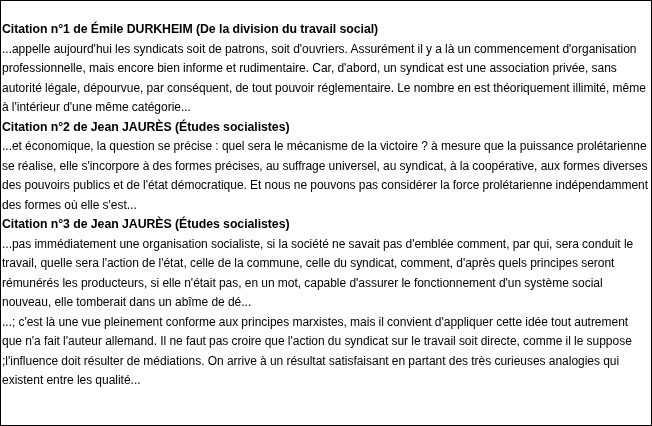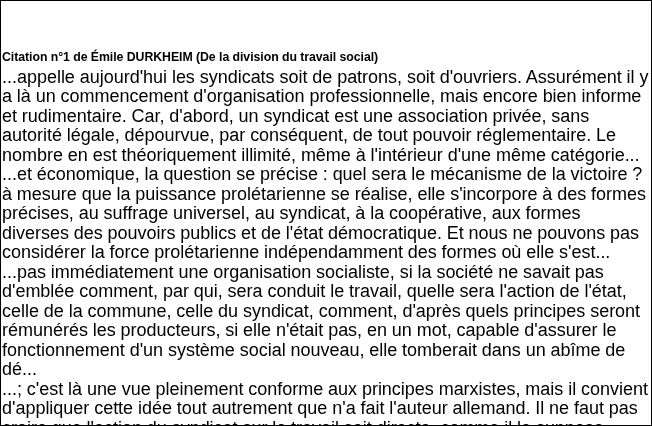--- a/index.html
+++ b/index.html
@@ -29,48 +29,49 @@
     margin: 0;
     padding: 0;
   }
   .citation-title {
     font-size: 12.3px;
     font-weight: bold;
     color: #000000;
     line-height: 19.5px;
     letter-spacing: -0.05px;
     white-space: nowrap;
-    margin-top: 28px;
   }
   .citation-body {
-    font-size: 18px;
+    font-size: 12px;
     font-weight: normal;
     color: #000000;
     line-height: 19.5px;
     letter-spacing: -0.02px;
     text-align: left;
     word-spacing: -0.1px;
   }
 </style>
 </head>
 <body>
 
 <div id="page">
   <div id="content">
 
     <div class="citation-block">
       <div class="citation-title">Citation n°1 de Émile DURKHEIM (De la division du travail social)</div>
       <div class="citation-body">...appelle aujourd'hui les syndicats soit de patrons, soit d'ouvriers. Assurément il y a là un commencement d'organisation professionnelle, mais encore bien informe et rudimentaire. Car, d'abord, un syndicat est une association privée, sans autorité légale, dépourvue, par conséquent, de tout pouvoir réglementaire. Le nombre en est théoriquement illimité, même à l'intérieur d'une même catégorie...</div>
     </div>
 
     <div class="citation-block">
+      <div class="citation-title">Citation n°2 de Jean JAURÈS (Études socialistes)</div>
       <div class="citation-body">...et économique, la question se précise : quel sera le mécanisme de la victoire ? à mesure que la puissance prolétarienne se réalise, elle s'incorpore à des formes précises, au suffrage universel, au syndicat, à la coopérative, aux formes diverses des pouvoirs publics et de l'état démocratique. Et nous ne pouvons pas considérer la force prolétarienne indépendamment des formes où elle s'est...</div>
     </div>
 
     <div class="citation-block">
+      <div class="citation-title">Citation n°3 de Jean JAURÈS (Études socialistes)</div>
       <div class="citation-body">...pas immédiatement une organisation socialiste, si la société ne savait pas d'emblée comment, par qui, sera conduit le travail, quelle sera l'action de l'état, celle de la commune, celle du syndicat, comment, d'après quels principes seront rémunérés les producteurs, si elle n'était pas, en un mot, capable d'assurer le fonctionnement d'un système social nouveau, elle tomberait dans un abîme de dé...</div>
     </div>
 
     <div class="citation-block">
       <div class="citation-body">...; c'est là une vue pleinement conforme aux principes marxistes, mais il convient d'appliquer cette idée tout autrement que n'a fait l'auteur allemand. Il ne faut pas croire que l'action du syndicat sur le travail soit directe, comme il le suppose ;l'influence doit résulter de médiations. On arrive à un résultat satisfaisant en partant des très curieuses analogies qui existent entre les qualité...</div>
     </div>
 
   </div>
 </div>
 

